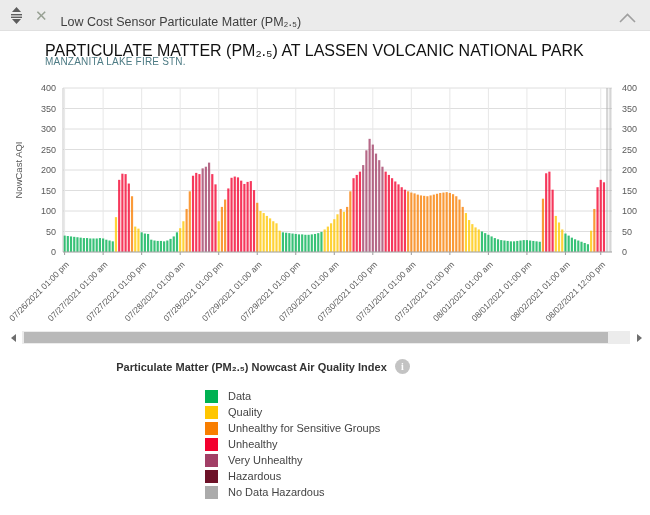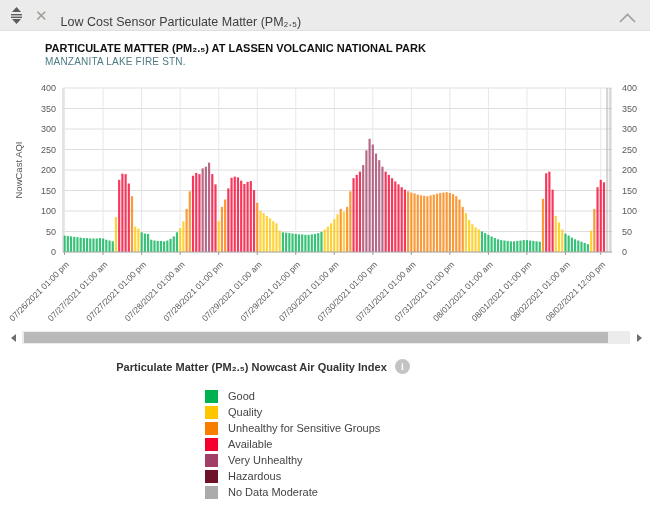--- a/index.html
+++ b/index.html
@@ -12,21 +12,21 @@
   .hdr{
     position:absolute;top:0;left:0;width:650px;height:30px;
     background:#ebebeb;border-bottom:1px solid #e0e0e0;
     display:flex;align-items:center;
   }
   .hdr .drag{margin-left:9px;width:15px;height:17px;cursor:move;display:flex;align-items:center;}
   .hdr .close{margin-left:11px;font-size:15px;color:#97a093;cursor:pointer;line-height:1;}
   .hdr .wtitle{margin-left:13px;font-size:12.5px;color:#3e3e3e;margin-top:13px;}
   .hdr .chev{position:absolute;right:14px;top:9px;cursor:pointer;}
   
-  .ctitle{position:absolute;left:45px;top:42px;font-size:11px;font-weight:bold;color:#111;}
+  .ctitle{position:absolute;left:45px;top:42px;font-size:16px;font-weight:normal;color:#111;}
   .csub{position:absolute;left:45px;top:56px;font-size:10px;font-weight:normal;color:#4d7b84;letter-spacing:.2px;}
   
   .chart-wrap{position:absolute;left:0;top:76px;width:650px;height:247px;}
   
   .sbar{position:absolute;left:0;top:331px;width:650px;height:13px;}
   .sbar .arrow{position:absolute;top:3px;width:0;height:0;border-style:solid;cursor:pointer;}
   .sbar .arrow.left{left:11px;border-width:4px 5px 4px 0;border-color:transparent #6e6e6e transparent transparent;}
   .sbar .arrow.right{right:8px;border-width:4px 0 4px 5px;border-color:transparent transparent transparent #6e6e6e;}
   .sbar .track{position:absolute;left:22px;right:20px;top:0;height:13px;background:#ececec;cursor:pointer;}
   .sbar .thumb{position:absolute;left:2px;top:1px;height:11px;width:96%;background:#b9b9b9;cursor:grab;}
@@ -331,41 +331,41 @@
     </div>
     <span class="arrow right"></span>
   </div>
 
   <div class="lg-title-row">
     <span class="lg-title">Particulate Matter (PM₂.₅) Nowcast Air Quality Index</span><span class="lg-info">i</span>
   </div>
   <div class="lg-items" id="legend-items">
       <div class="lg-row">
         <span class="lg-swatch" style="background: rgb(0, 177, 82);"></span>
-        <span class="lg-label">Good</span>
+        <span class="lg-label">Data</span>
       </div>
       <div class="lg-row">
         <span class="lg-swatch" style="background: rgb(255, 198, 0);"></span>
         <span class="lg-label">Quality</span>
       </div>
       <div class="lg-row">
         <span class="lg-swatch" style="background: rgb(248, 126, 0);"></span>
         <span class="lg-label">Unhealthy for Sensitive Groups</span>
       </div>
       <div class="lg-row">
         <span class="lg-swatch" style="background: rgb(243, 0, 46);"></span>
-        <span class="lg-label">Available</span>
+        <span class="lg-label">Unhealthy</span>
       </div>
       <div class="lg-row">
         <span class="lg-swatch" style="background: rgb(162, 63, 102);"></span>
         <span class="lg-label">Very Unhealthy</span>
       </div>
       <div class="lg-row">
         <span class="lg-swatch" style="background: rgb(109, 18, 40);"></span>
         <span class="lg-label">Hazardous</span>
       </div>
       <div class="lg-row">
         <span class="lg-swatch" style="background: rgb(171, 171, 171);"></span>
-        <span class="lg-label">No Data Moderate</span>
+        <span class="lg-label">No Data Hazardous</span>
       </div>
     </div>
 
 </div>
 
 </body></html>

